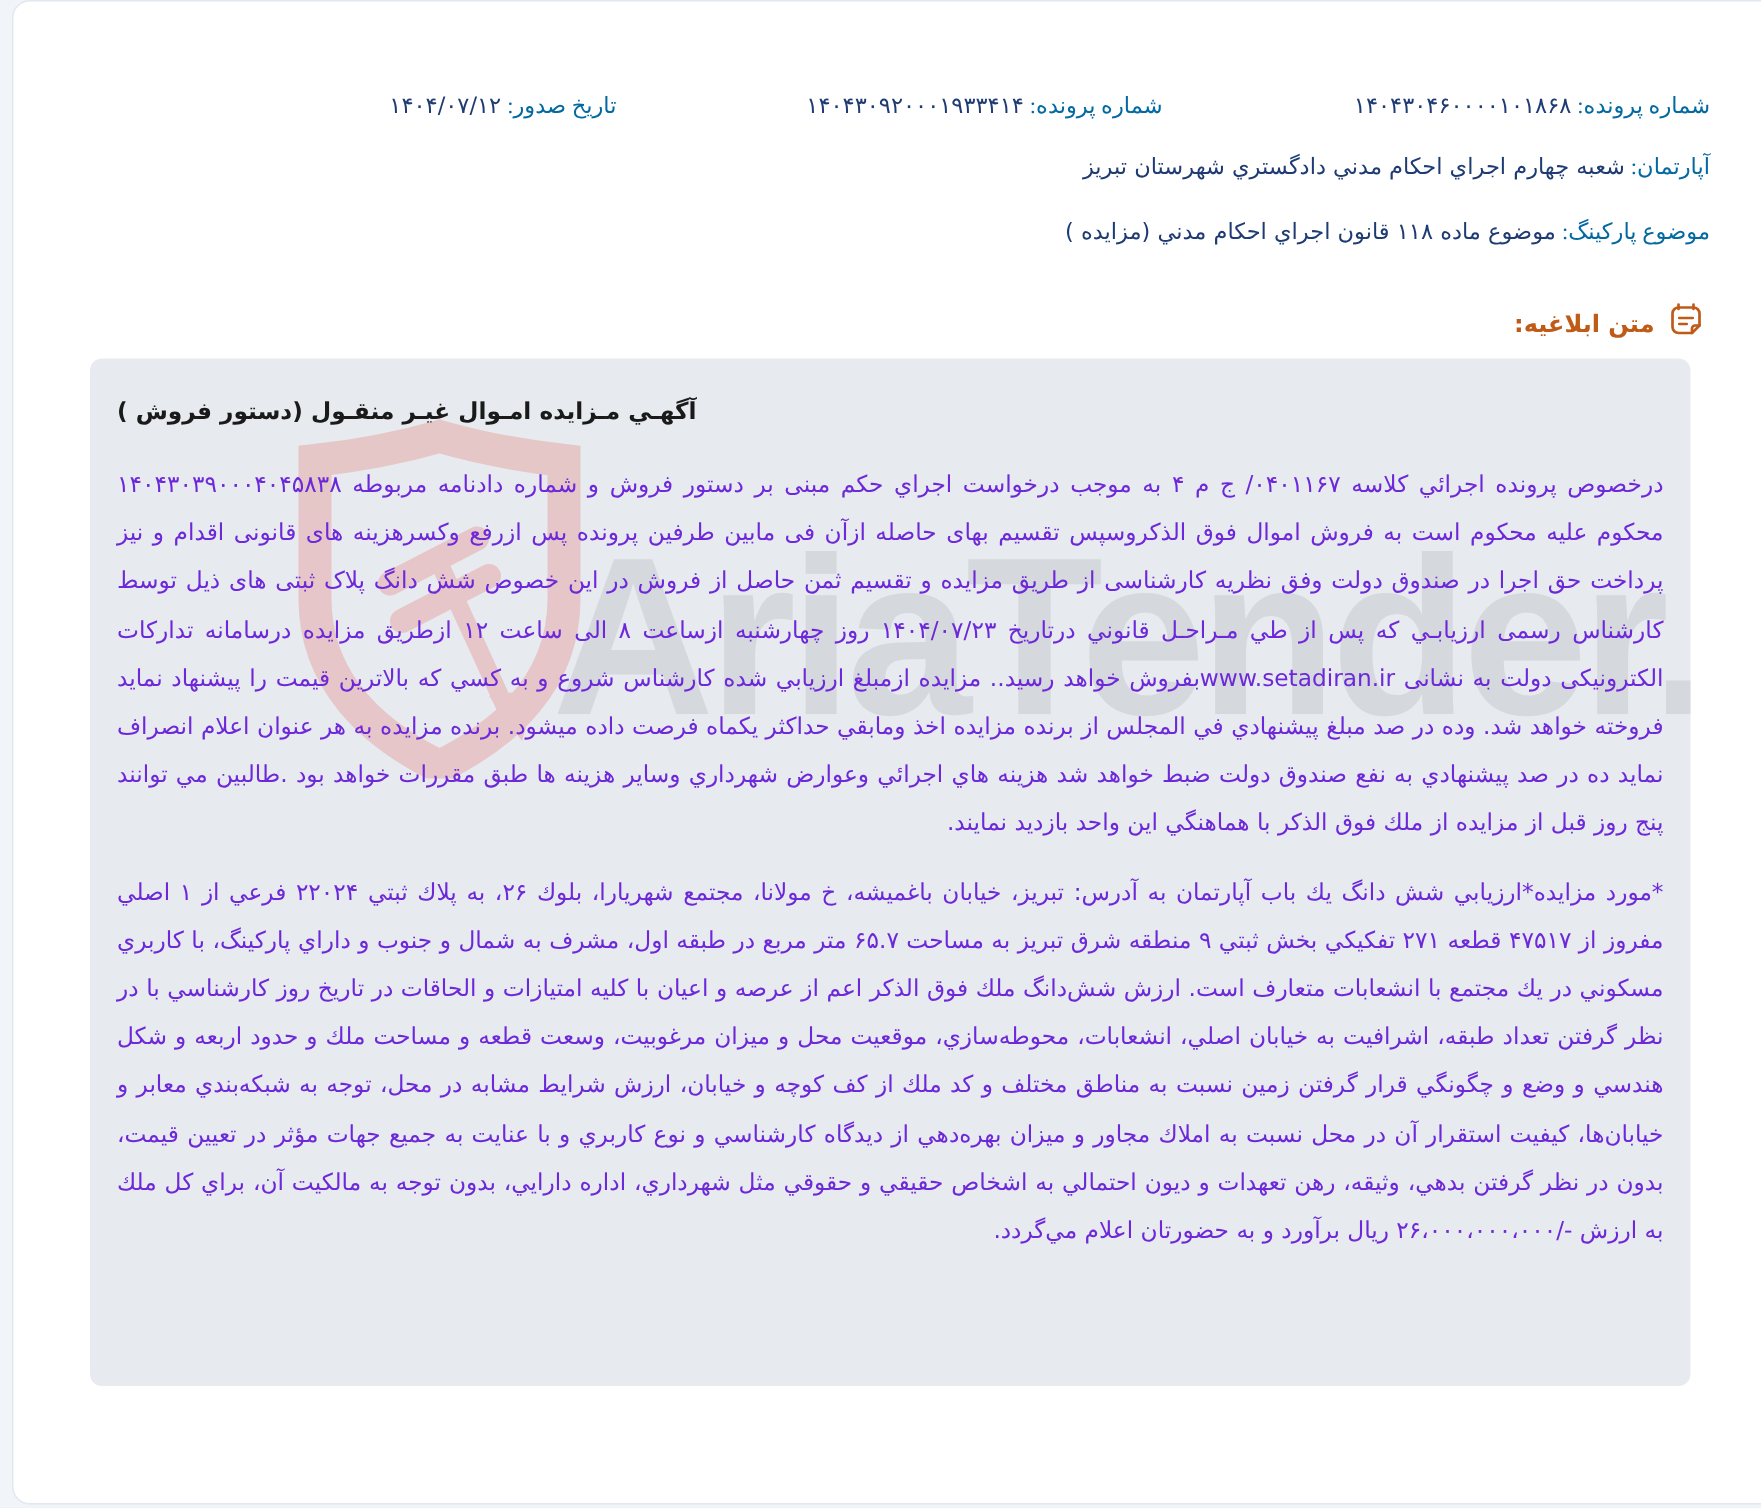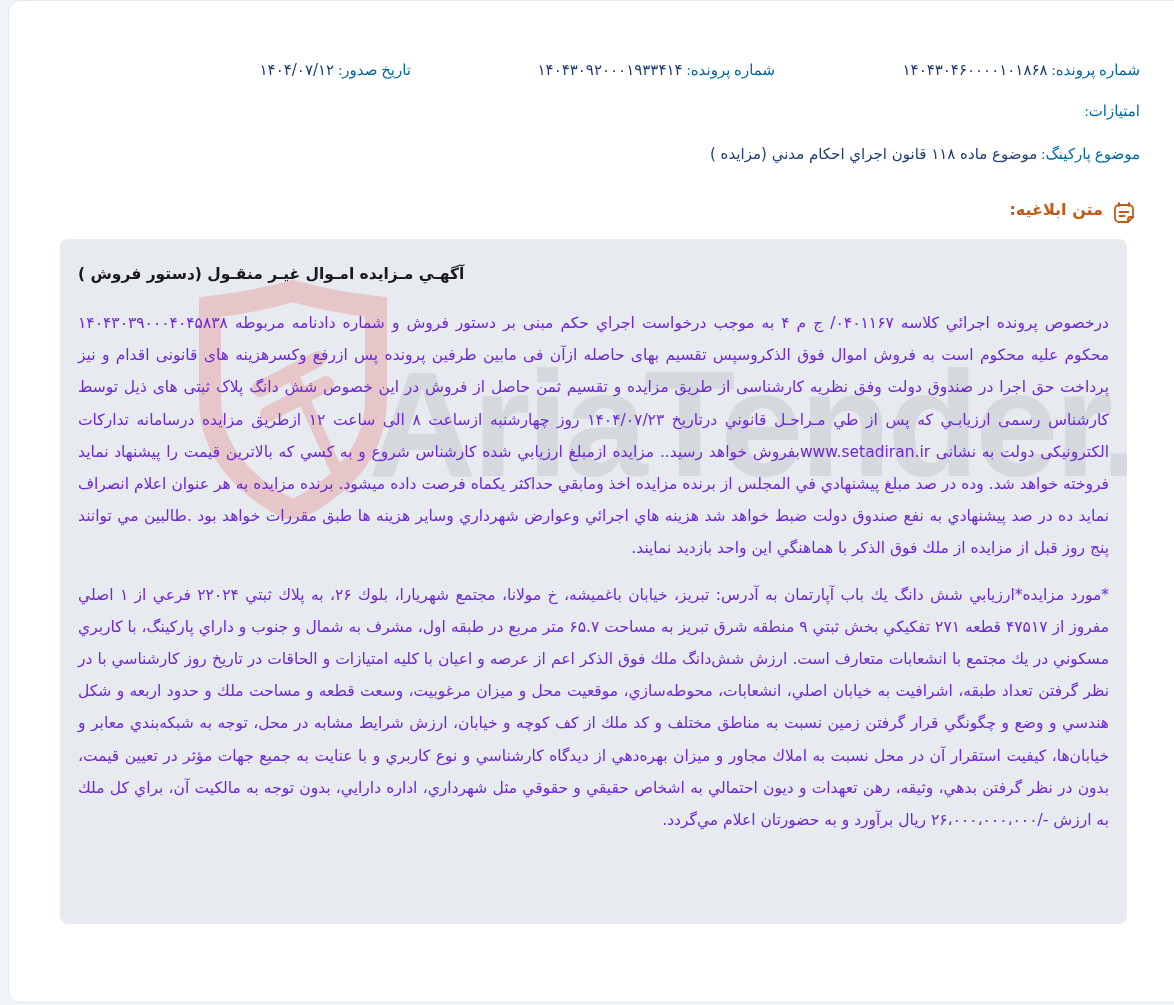--- a/index.html
+++ b/index.html
@@ -33,21 +33,21 @@
       align-items: center;
       font-size: 15px;
       white-space: nowrap;
     }
     .section-title {
       position: absolute;
       right: 50px;
       top: 199px;
       height: 30px;
       display: flex;
-      align-items: flex-start;
+      align-items: center;
       gap: 8px;
       color: #c05a17;
       font-weight: bold;
       font-size: 16px;
     }
     .section-title svg { width: 26px; height: 26px; }
     .panel {
       position: absolute;
       left: 60px;
       top: 239px;
@@ -113,21 +113,22 @@
   <div class="meta-item" style="position:absolute; right:412px; top:56px; height:26px; font-size:15px; white-space:nowrap;">
     <span class="meta-label">شماره پرونده:</span>
     <span class="meta-value">۱۴۰۴۳۰۹۲۰۰۰۱۹۳۳۴۱۴</span>
   </div>
   <div class="meta-item" style="position:absolute; right:776px; top:56px; height:26px; font-size:15px; white-space:nowrap;">
     <span class="meta-label">تاریخ صدور:</span>
     <span class="meta-value">۱۴۰۴/۰۷/۱۲</span>
   </div>
 
   <div class="line" style="top:97px;">
-    <span class="meta-label">امتيازات:</span>
+    <span class="meta-label">آپارتمان:</span>
+    <span class="meta-value">شعبه چهارم اجراي احكام مدني دادگستري شهرستان تبريز</span>
   </div>
 
   <div class="line" style="top:140px;">
     <span class="meta-label">موضوع پاركينگ:</span>
     <span class="meta-value">موضوع ماده ۱۱۸ قانون اجراي احكام مدني (مزايده )</span>
   </div>
 
   <div class="section-title">
     <span>
       <svg viewBox="0 0 26 26" fill="none" stroke="#c05a17" stroke-width="1.8" stroke-linecap="round" stroke-linejoin="round">

